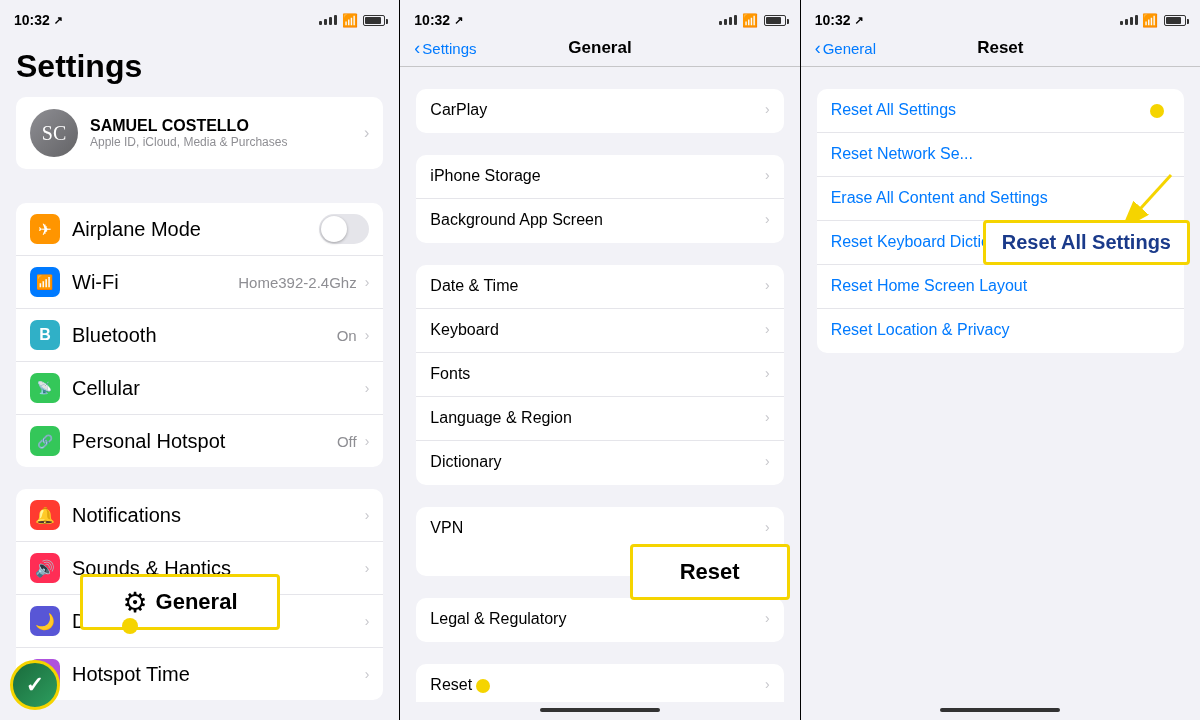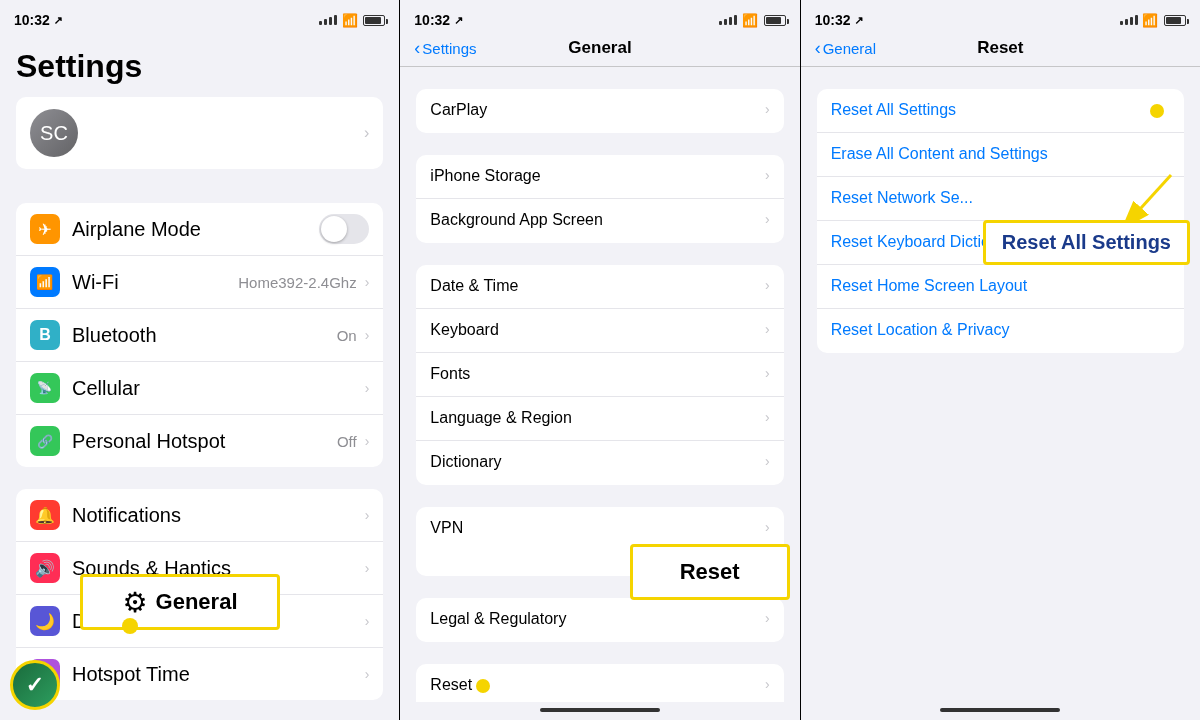--- a/index.html
+++ b/index.html
@@ -112,20 +112,21 @@
     }
     .profile-avatar {
       width: 48px; height: 48px;
       border-radius: 50%;
       background: linear-gradient(135deg, #8e8e93, #636366);
       margin-right: 12px;
       overflow: hidden;
       display: flex; align-items: center; justify-content: center;
       font-size: 20px; color: #fff;
       flex-shrink: 0;
+      font-family: Liberation Serif, serif;
     }
     .profile-info .name { font-size: 16px; font-weight: 600; color: #000; }
     .profile-info .subtitle { font-size: 12px; color: #8e8e93; }
     .profile-chevron { margin-left: auto; color: #c7c7cc; font-size: 16px; }
 
     
     .settings-content {
       flex: 1;
       overflow-y: auto;
       padding: 0 16px;
@@ -313,20 +314,24 @@
       <div class="battery-icon">
         <div class="battery-fill"></div>
       </div>
     </div>
   </div>
 
   <div class="settings-header">
     <div class="settings-title">Settings</div>
     <div class="profile-row">
       <div class="profile-avatar">SC</div>
+      <div class="profile-info">
+        <div class="name">SAMUEL COSTELLO</div>
+        <div class="subtitle">Apple ID, iCloud, Media &amp; Purchases</div>
+      </div>
       <span class="profile-chevron">›</span>
     </div>
   </div>
 
   <div class="settings-content">
     <div class="settings-section">
       <div class="settings-group">
 
         <div class="settings-item">
           <div class="settings-icon icon-orange">✈</div>
@@ -554,24 +559,24 @@
   </div>
 
   <div class="list-content">
     <div style="margin-top: 22px; padding: 0 16px;">
       <div class="list-group">
         <div class="list-item" style="position:relative;">
           <span style="color:#007aff; font-size:16px;">Reset All Settings</span>
           <div class="yellow-dot" style="position:absolute; right:20px; top:50%; transform:translateY(-50%); width:14px; height:14px;"></div>
         </div>
         <div class="list-item">
+          <span style="color:#007aff; font-size:16px;">Reset Network Se...</span>
+        </div>
+        <div class="list-item">
           <span style="color:#007aff; font-size:16px;">Erase All Content and Settings</span>
-        </div>
-        <div class="list-item">
-          <span style="color:#007aff; font-size:16px;">Reset Network Se...</span>
         </div>
         <div class="list-item">
           <span style="color:#007aff; font-size:16px;">Reset Keyboard Dictionary</span>
         </div>
         <div class="list-item">
           <span style="color:#007aff; font-size:16px;">Reset Home Screen Layout</span>
         </div>
         <div class="list-item">
           <span style="color:#007aff; font-size:16px;">Reset Location &amp; Privacy</span>
         </div>

